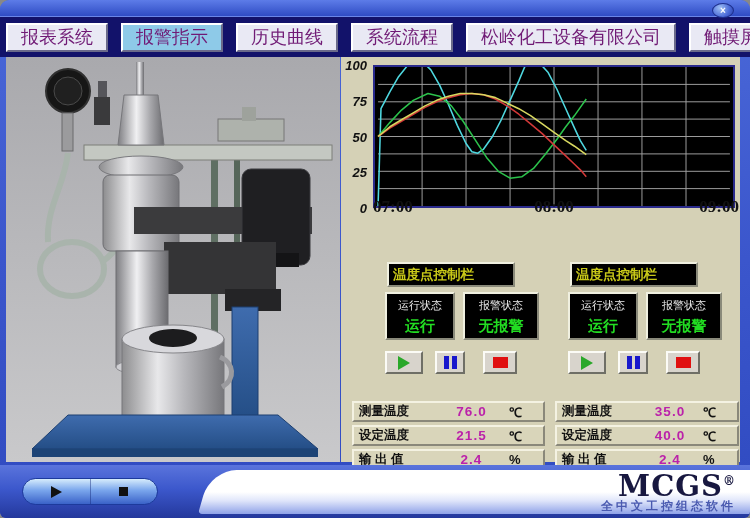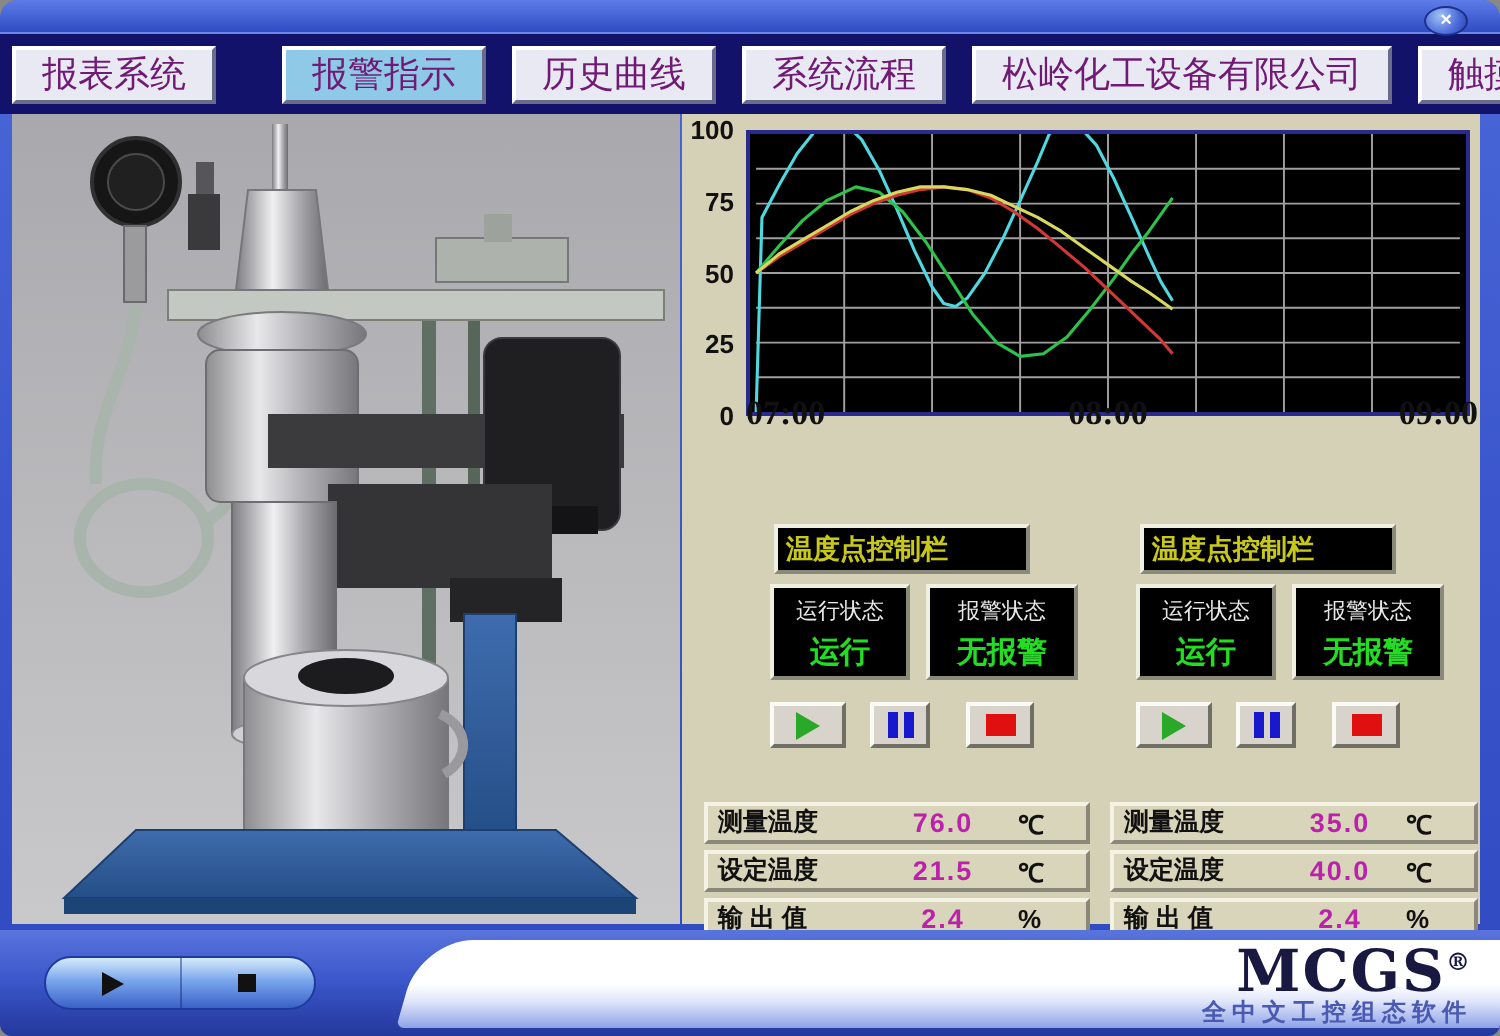--- a/index.html
+++ b/index.html
@@ -8,30 +8,30 @@
 
   
   .titlebar { position:relative; height:16px; background:linear-gradient(180deg,#5d7ce8,#2f4cc4); border-radius:9px 9px 0 0; }
   .close-btn { position:absolute; right:16px; top:3px; width:22px; height:15px; border-radius:50%;
     background:radial-gradient(circle at 35% 30%, #9fc0f4, #4a6ad8 60%, #2a3fa8); border:1px solid #1d2f8c;
     color:#fff; font-size:10px; font-weight:bold; line-height:13px; text-align:center; cursor:pointer; }
 
   
   .tabbar { height:41px; background:#12126a; display:flex; align-items:center; padding:0 6px; gap:13px; border-top:1px solid #6a86e8; }
   .tab { height:29px; background:#e9e9f4; border-top:2px solid #ffffff; border-left:2px solid #ffffff; border-right:2px solid #6a6a8a; border-bottom:2px solid #6a6a8a; color:#701a75; font-size:18px; font-weight:normal; display:flex; align-items:center; justify-content:center; padding:0 13px; white-space:nowrap; cursor:pointer; }
-  .tab.active { background:#8ecae8;margin-left:20px; }
+  .tab.active { background:#8ecae8; }
 
   
   .content { display:flex; height:405px; padding:0 10px 0 6px; }
   .photo-panel { width:334px; height:405px; background:#b2b2b6; flex:none; }
   .right-panel { position:relative; flex:1; margin-left:1px; background:#d5d1b6; }
 
   
   .y-axis { position:absolute; left:0; top:8px; width:29px; height:143px; }
-  .y-axis div { position:absolute; right:3px; transform:translateY(-50%); font-size:13px; font-weight:bold; color:#111; }
+  .y-axis div { position:absolute; right:3px; transform:translateY(-50%); font-size:13px; font-weight:bold; color:#111;font-style:italic; }
   .plot { position:absolute; left:32px; top:8px; width:362px; height:143px; background:#000; border:2px solid #2a2a8c; }
   .plot svg { display:block; width:100%; height:100%; }
   .x-axis { position:absolute; left:32px; top:140px; width:362px; height:16px; font-size:17px; font-weight:bold; color:#111;font-family:Liberation Serif, serif; }
   .x-axis span { position:absolute; top:0; }
   .xt0 { left:0; } .xt1 { left:50%; transform:translateX(-50%); } .xt2 { right:-4px; }
 
   
   .ctrl-group { position:absolute; top:205px; width:156px; height:115px; }
   .cg-title { position:absolute; left:2px; top:0; width:128px; height:25px; background:#000; border:2px solid; border-color:#f0f0e0 #8a8a7a #8a8a7a #f0f0e0; color:#c8c818; font-size:13.5px; font-weight:bold; line-height:21px; padding-left:4px; white-space:nowrap; overflow:hidden; }
   .status-box { position:absolute; top:30px; height:48px; background:#000; border:2px solid; border-color:#f0f0e0 #8a8a7a #8a8a7a #f0f0e0; text-align:center; }

